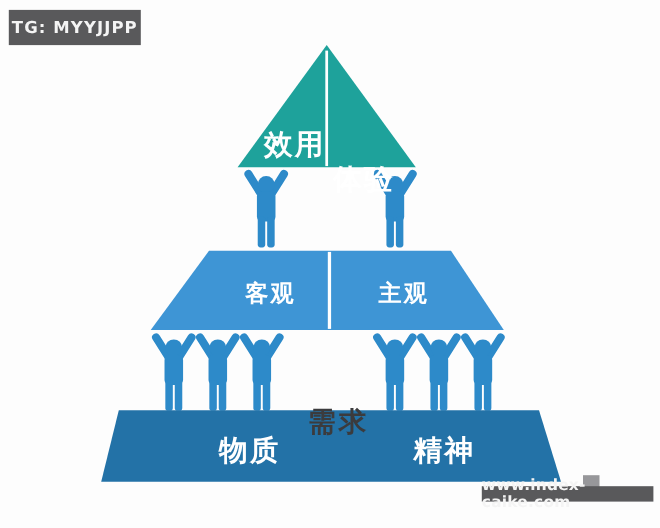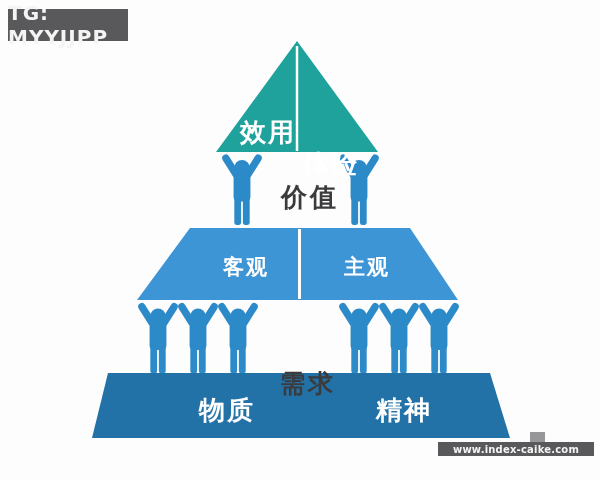--- a/index.html
+++ b/index.html
@@ -17,22 +17,22 @@
   .badge {
     position: absolute;
     display: flex;
     align-items: center;
     justify-content: center;
     background: var(--badgeGray, #59595B);
     color: #F4F4F4;
     font-weight: bold;
     box-sizing: border-box;
   }
-  .badge.tl { left: 8px;   top: 9px;   width: 120px; height: 32px; font-size: 20px; letter-spacing: 1px; }
-  .badge.br { left: 438px; top: 442px; width: 156px; height: 14px; font-size: 10px; letter-spacing: 0.2px; }
+  .badge.tl { left: 8px;   top: 9px;   width: 120px; height: 32px; font-size: 15px; letter-spacing: 1px; }
+  .badge.br { left: 438px; top: 442px; width: 156px; height: 14px; font-size: 14px; letter-spacing: 0.2px; }
   .shapes { position: absolute; left: 0; top: 0; }
   .tri { fill: var(--teal, #1EA29B); }
   .mid { fill: var(--midBlue, #3E95D5); }
   .bot { fill: var(--bottomBlue, #2372A7); }
   .divider { stroke: var(--divider, #FFFFFF); }
   .limb  { stroke: var(--personBlue, #2D8AC9); stroke-width: 10; stroke-linecap: round; fill: none; }
   .solid { fill: var(--personBlue, #2D8AC9); }
   .label {
     position: absolute;
     transform: translate(-50%, -50%);
@@ -100,21 +100,20 @@
     <use href="#person" x="337" y="299" width="44" height="77"></use>
     <use href="#person" x="377" y="299" width="44" height="77"></use>
     <use href="#person" x="417" y="299" width="44" height="77"></use>
 
     <polygon class="bot" points="108,373 490,373 510,438 92,438"></polygon>
   </svg>
 
   <div class="label w fs20" style="left:268px; top:132px;">效用</div>
   <div class="label w fs20" style="left:331px; top:132px;margin-top:32px;">体验</div>
 
-  <div class="label d fs26" style="left:310px; top:197px;">价值</div>
 
   <div class="label w fs21" style="left:246px; top:267px;">客观</div>
   <div class="label w fs21" style="left:367px; top:267px;">主观</div>
 
   <div class="label d fs25" style="left:308px; top:347px;">需求</div>
 
   <div class="label w fs22" style="left:227px; top:410px;">物质</div>
   <div class="label w fs22" style="left:404px; top:410px;text-align:center;">精神</div>
 
 

